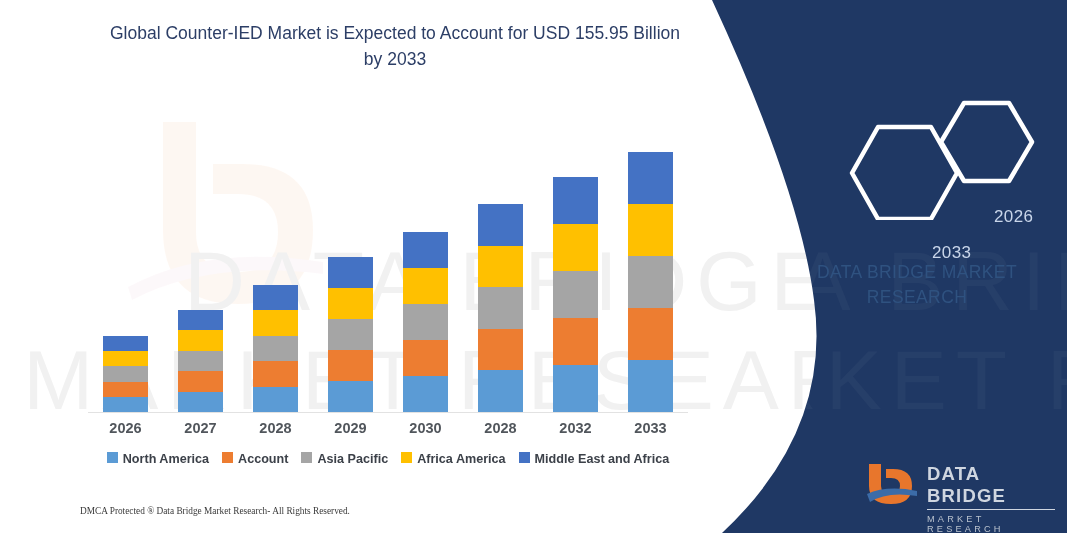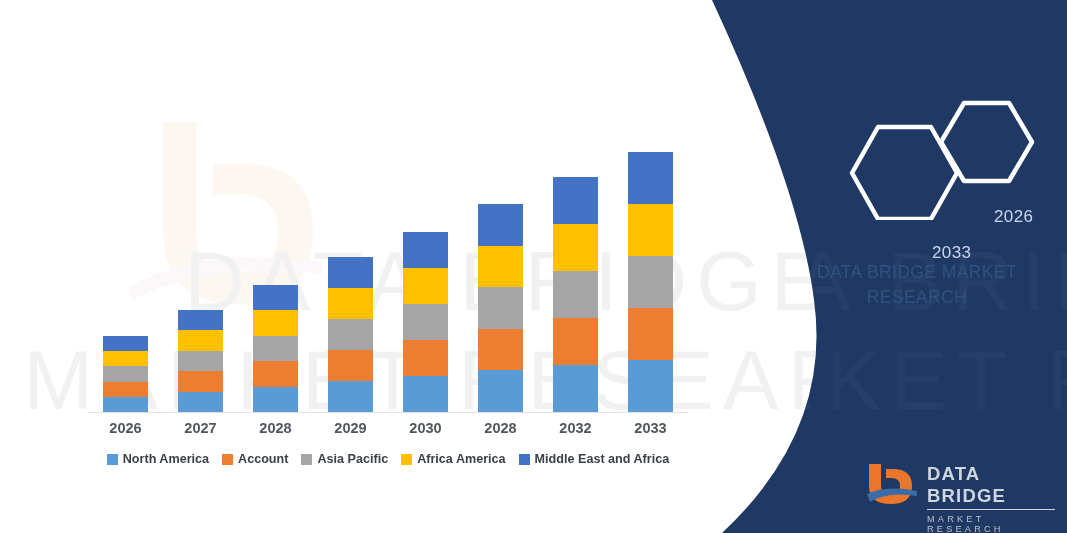--- a/index.html
+++ b/index.html
@@ -105,21 +105,21 @@
   .legend {
     position: absolute;
     left: 88px; top: 452px;
     width: 600px;
     display: flex;
     justify-content: center;
     align-items: center;
     gap: 13px;
     flex-wrap: nowrap;
   }
-  .legend-item { display: flex; align-items: center; gap: 5px; }
+  .legend-item { display: flex; align-items: flex-start; gap: 5px; }
   .legend-swatch { width: 11px; height: 11px; flex: 0 0 auto; }
   .legend-label {
     font-size: 12.6px;
     font-weight: bold;
     color: #3c4149;
     white-space: nowrap;
   }
 
   
   .footer {
@@ -218,20 +218,21 @@
   <svg class="wm-logo" viewBox="0 0 220 230">
     <path d="M45 10 L78 10 L78 120 Q78 160 120 160 Q160 160 160 120 Q160 82 120 82 L95 82 L95 52 L125 52
              Q195 52 195 118 Q195 192 120 192 Q45 192 45 118 Z" fill="#fdf0e6"></path>
     <path d="M10 175 Q90 132 205 150 L205 162 Q90 148 14 188 Z" fill="#fbf2f6"></path>
   </svg>
   <div class="wm-text">
     <span>DATA BRIDGE</span>
     <span class="l2">MARKET RESEARCH</span>
   </div>
 
+  <div class="chart-title">Global Counter-IED Market is Expected to Account for USD 155.95 Billion by 2033</div>
 
   <div class="plot">
     <div class="bars" id="bars">
         <div class="bar-col">
           <div class="bar">
             <div class="seg" style="height: 15.2px; background: rgb(91, 155, 213);"></div>
             <div class="seg" style="height: 15.2px; background: rgb(237, 125, 49);"></div>
             <div class="seg" style="height: 15.2px; background: rgb(165, 165, 165);"></div>
             <div class="seg" style="height: 15.2px; background: rgb(255, 192, 0);"></div>
             <div class="seg" style="height: 15.2px; background: rgb(68, 114, 196);"></div>
@@ -332,20 +333,21 @@
         <span class="legend-swatch" style="background: rgb(255, 192, 0);"></span>
         <span class="legend-label">Africa America</span>
       </div>
       <div class="legend-item">
         <span class="legend-swatch" style="background: rgb(68, 114, 196);"></span>
         <span class="legend-label">Middle East and Africa</span>
       </div>
     </div>
 
   <div class="footer">
+    <span>DMCA Protected ® Data Bridge Market Research-  All Rights Reserved.</span>
   </div>
 
   <div class="panel">
     <svg class="shape" viewBox="0 0 385 533" preserveAspectRatio="none">
       <path d="M30 0 L385 0 L385 533 L40 533 Q150 430 132 300 Q118 190 30 0 Z" fill="#1F3864"></path>
     </svg>
 
     <div class="panel-content">
       <div class="panel-wm">
         <span>DATA BRIDGE</span><br>

